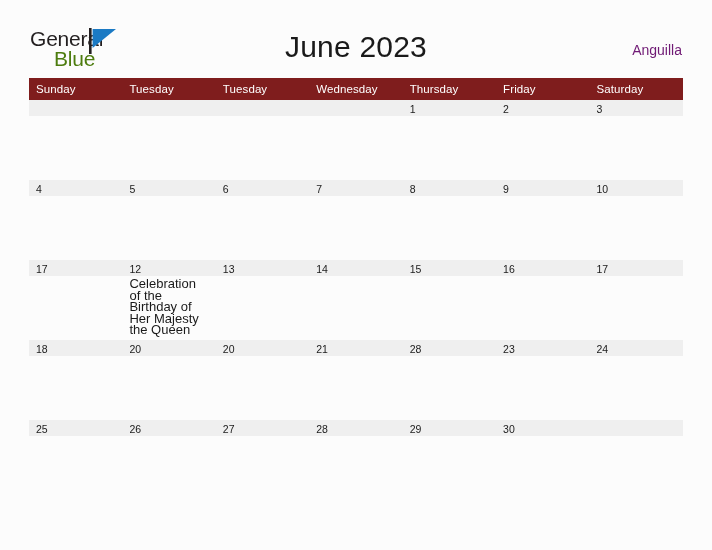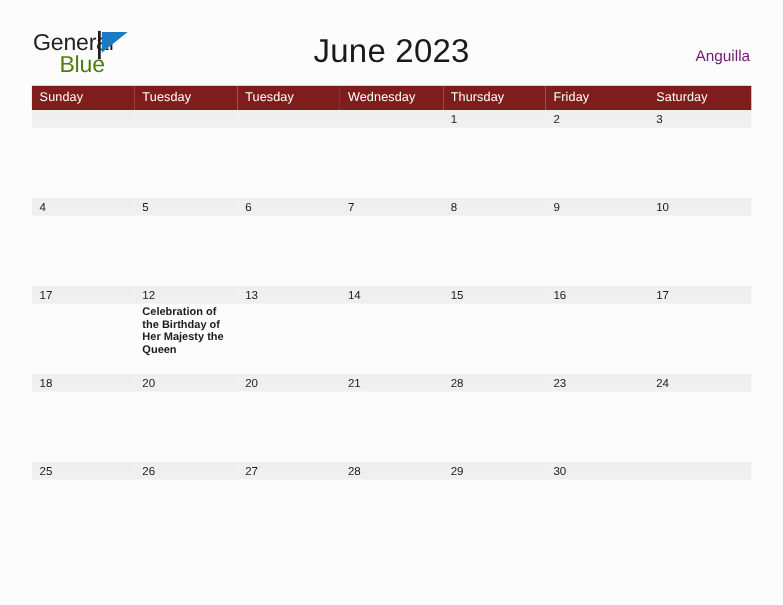--- a/index.html
+++ b/index.html
@@ -127,24 +127,23 @@
     padding: 2px 0 1px 7px;
     box-sizing: border-box;
     line-height: 14px;
   }
   .datebar.empty {
     color: transparent;
   }
 
   .events {
     padding: 2px 6px 0 7px;
-    font-size: 10px;
+    font-size: 13px;
     line-height: 11.5px;
     color: #1a1a1a;
-    font-weight: bold;
   }
 </style>
 </head>
 <body>
 
 <div class="page">
 
   <div class="header">
 
     <div class="logo">

